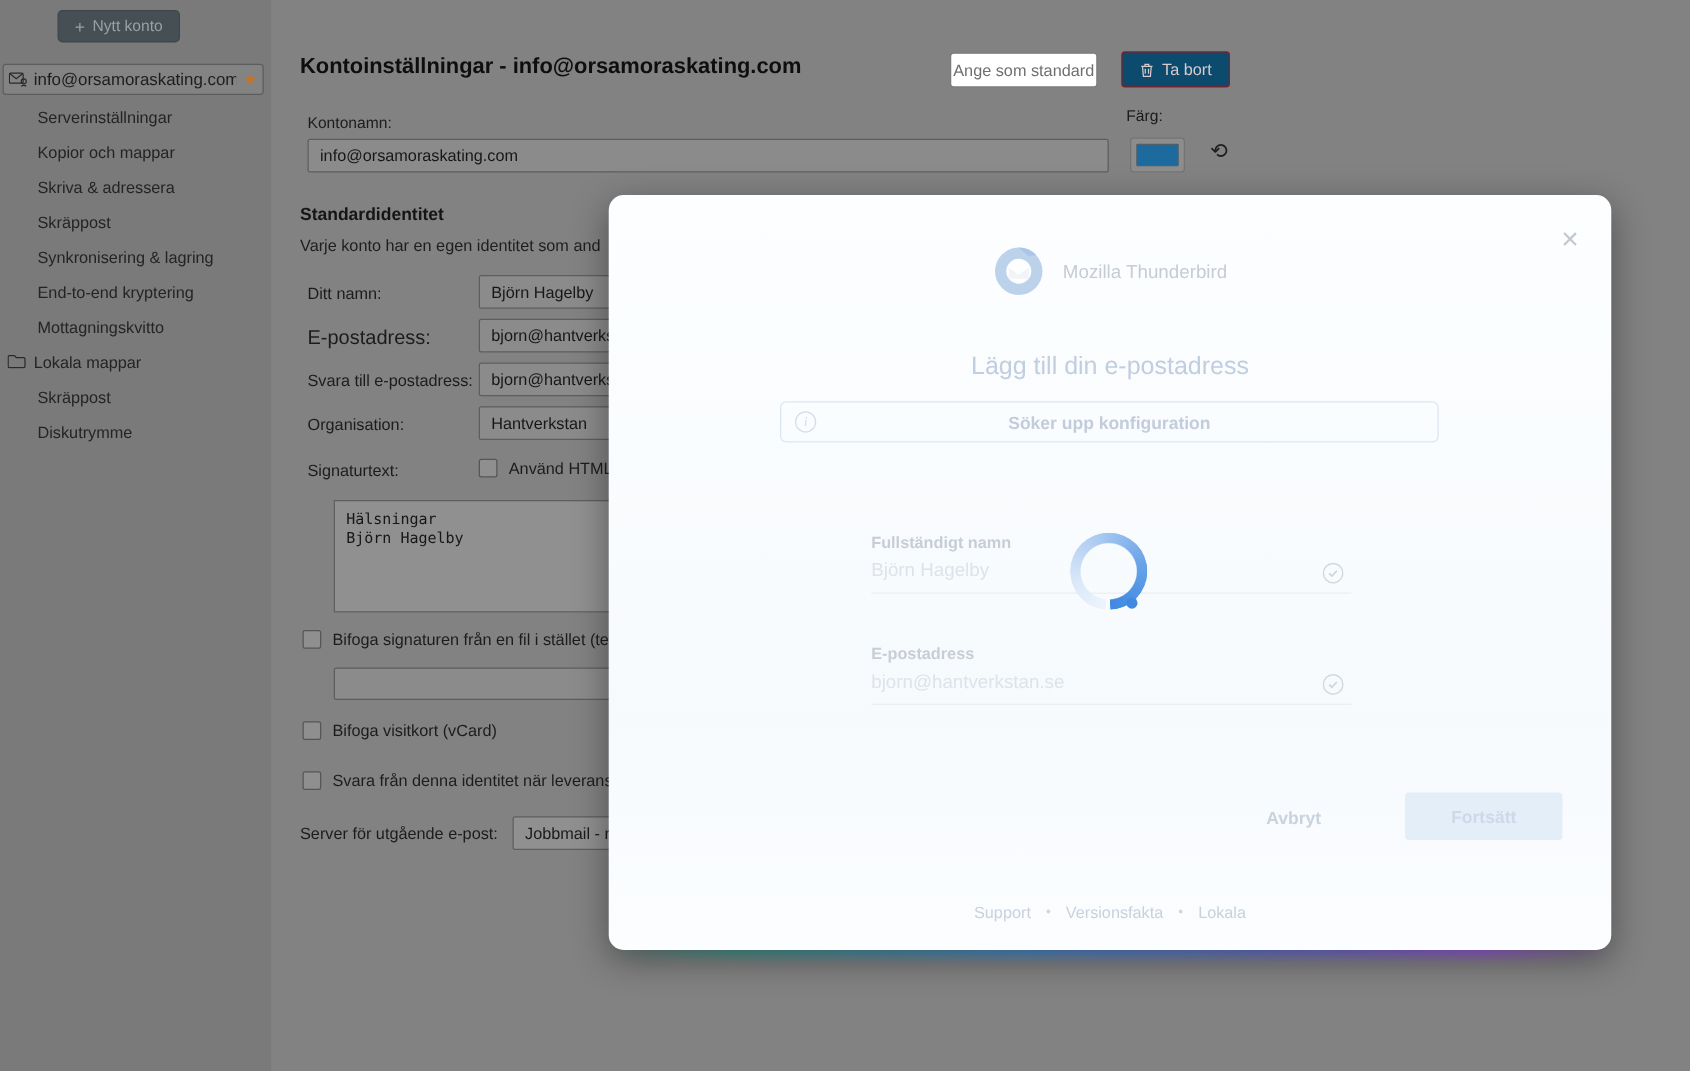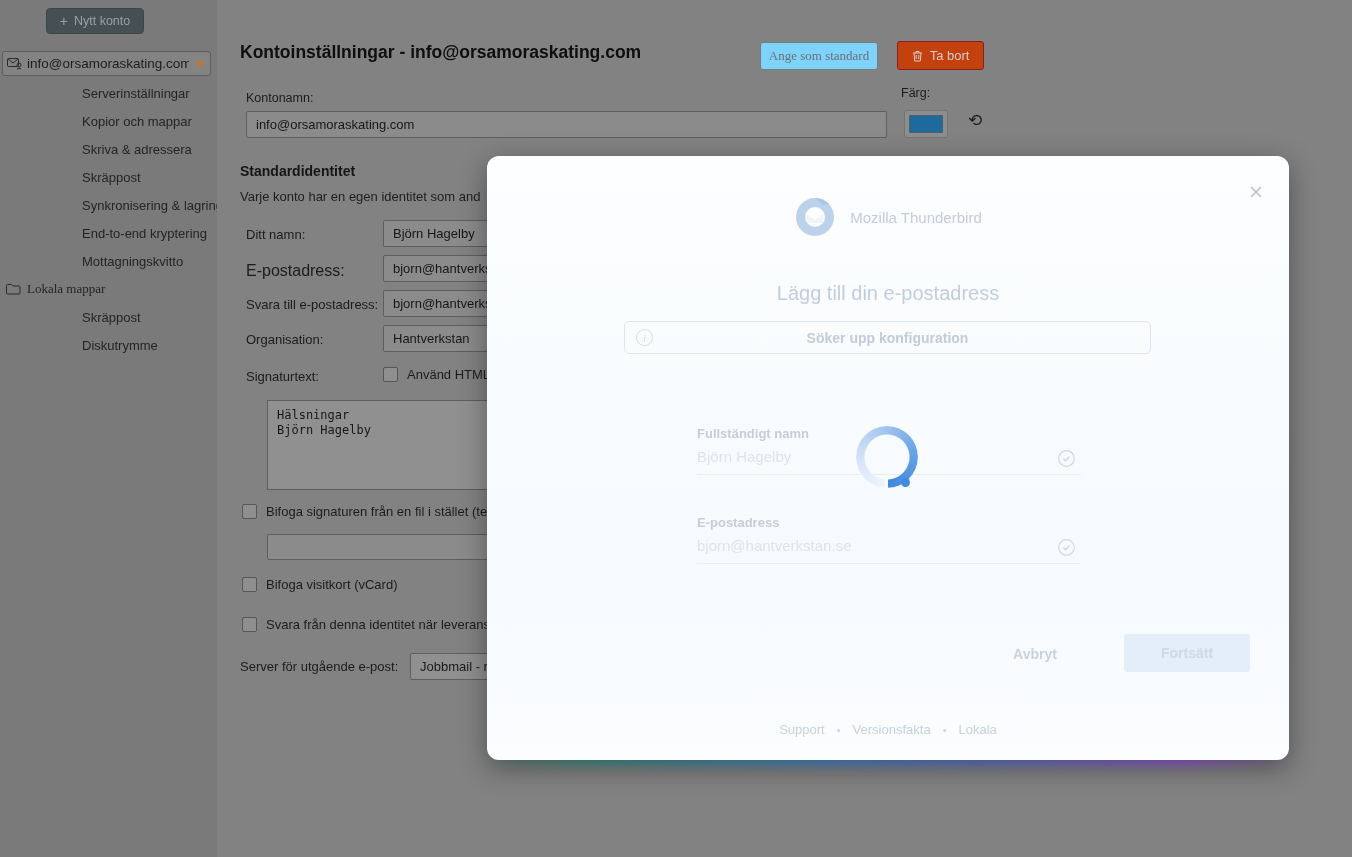--- a/index.html
+++ b/index.html
@@ -17,32 +17,32 @@
   .new-account-btn .plus { font-size:14px; line-height:1; }
 
   .acct-row { position:absolute; left:2px; top:51px; width:209px; height:25px;
     border:1px solid #5d5d5d; border-radius:3px; background:#838383;
     display:flex; align-items:center; padding:0 4px; gap:5px; }
   .acct-row .label { font-size:13.5px; color:#1d1d1d; flex:1; white-space:nowrap; overflow:hidden; }
   .star { color:#c0762f; font-size:13px; }
 
   .side-item { position:absolute; left:0; width:217px; height:28px; display:flex;
     align-items:center; font-size:13px; color:#242424; }
-  .side-item.sub { padding-left:42px;margin-left:40px; }
-  .side-item.root { padding-left:6px; gap:6px;font-family:Liberation Serif, serif; }
+  .side-item.sub { padding-left:30px; }
+  .side-item.root { padding-left:6px; gap:6px; }
   .side-ico { width:15px; height:13px; flex:0 0 auto; }
   .side-ico svg { display:block; }
 
   
   .page-title { position:absolute; left:23px; top:42px; font-size:17.5px; color:#0e0e0e; }
   .btn-default { position:absolute; left:543px; top:42px; width:118px; height:28px;
-    background:#7dd3fc; border:1px solid #7b7b7b; border-radius:3px; color:#6f6f6f;
-    font-size:13px; display:flex; align-items:center; justify-content:center;font-family:Liberation Serif, serif; }
+    background:#ffffff; border:1px solid #7b7b7b; border-radius:3px; color:#6f6f6f;
+    font-size:13px; display:flex; align-items:center; justify-content:center; }
   .btn-delete { position:absolute; left:680px; top:41px; width:87px; height:29px;
-    background:#c2410c; border:1px solid #8c1d22; border-radius:3px; color:#d6cccc;
+    background:#0c4a6e; border:1px solid #8c1d22; border-radius:3px; color:#d6cccc;
     font-size:13px; display:flex; align-items:center; justify-content:center; gap:7px; }
   .trash { width:11px; height:12px; }
 
   .fld-label { position:absolute; font-size:12.5px; color:#1c1c1c; }
   .txt-input { position:absolute; background:#8b8b8b; border:1px solid #5e5e5e;
     border-radius:2px; font-size:13px; color:#171717; display:flex; align-items:center;
     padding:0 9px; white-space:nowrap; overflow:hidden; }
 
   .color-swatch-wrap { position:absolute; left:687px; top:110px; width:44px; height:28px;
     background:#8d8d8d; border:1px solid #747474; border-radius:3px;

